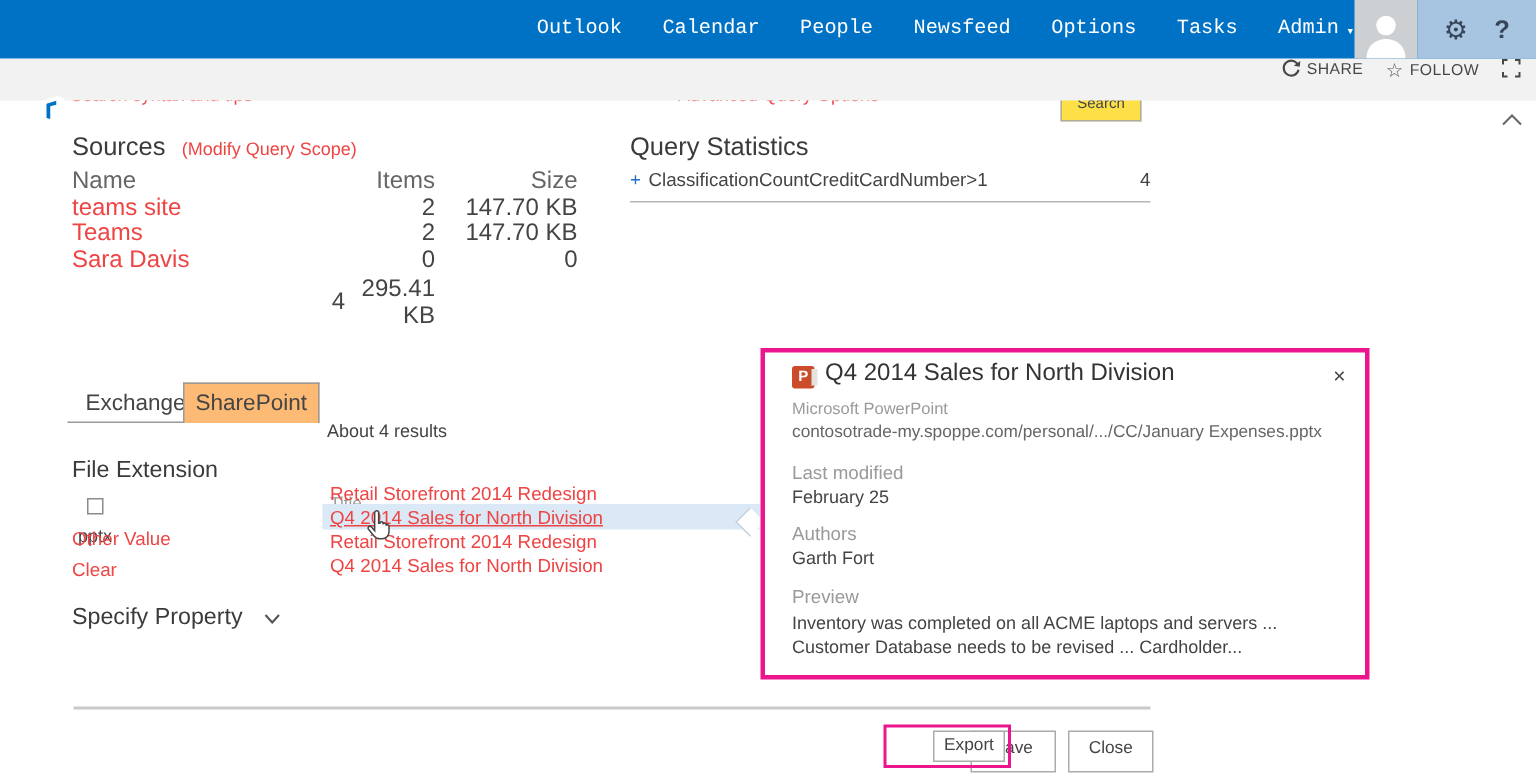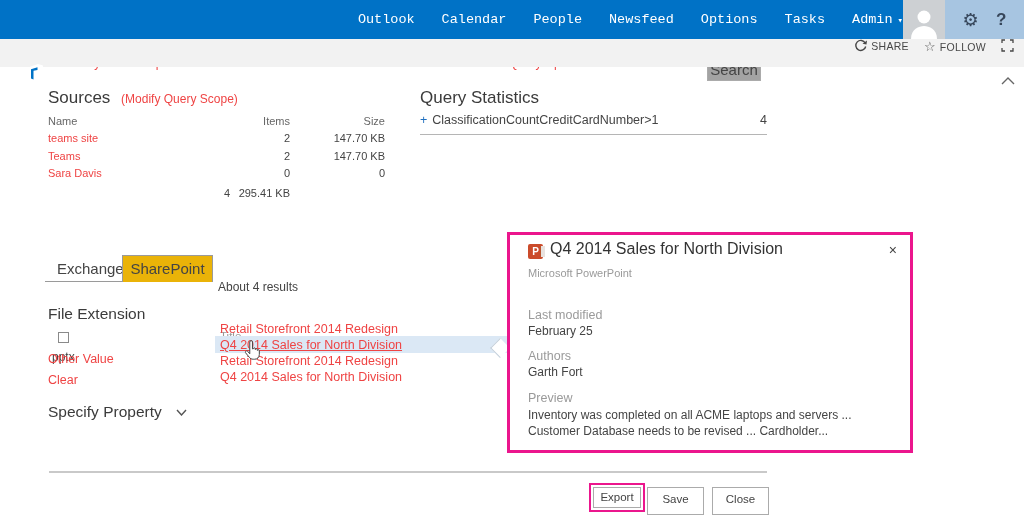--- a/index.html
+++ b/index.html
@@ -26,41 +26,41 @@
 
   
   .lnk { color:#ef4444; cursor:pointer; text-decoration:none; }
   .h1 { font-size:17px; color:#3b3b3b; font-weight:400; }
   .abs { position:absolute; }
 
   
   .cutlink { position:absolute; z-index:1; font-size:12px; }
 
   .search-btn { position:absolute; left:707px; top:59px; width:54px; height:22px; z-index:1;
-    background:#a3a3a3; border:1px solid #ababab; font-size:15px; color:#444; text-align:center; line-height:20px; cursor:pointer; }
-
-  
-  .src-table { position:absolute; left:48px; top:112px; width:337px; font-size:11px; }
+    background:#fde047; border:1px solid #ababab; font-size:10px; color:#444; text-align:center; line-height:20px; cursor:pointer; }
+
+  
+  .src-table { position:absolute; left:48px; top:112px; width:337px; font-size:16px; }
   .src-row { display:grid; grid-template-columns:182px 60px 95px; height:17.5px; align-items:center; }
   .src-row .c2 { text-align:right; }
   .src-row .c3 { text-align:right; }
   .src-head { color:#666; }
   .src-num { color:#444; }
   .total-label { text-align:right; padding-right:4px; color:#444; }
 
   
   .qs-row { position:absolute; left:420px; top:113px; width:347px; display:flex; font-size:12.5px; color:#444;
     border-bottom:1px solid #b5b5b5; padding-bottom:7px; }
   .qs-row .plus { color:#1f6fbf; margin-right:5px; }
   .qs-row .val { margin-left:auto; }
 
   
   .tab-inactive { position:absolute; left:57px; top:260px; font-size:15px; color:#444; cursor:pointer; }
   .tab-underline { position:absolute; left:45px; top:281px; width:77px; height:1px; background:#9a9a9a; }
-  .tab-active { position:absolute; left:122px; top:255px; width:91px; height:27px; background:#eab308;
+  .tab-active { position:absolute; left:122px; top:255px; width:91px; height:27px; background:#fdba74;
     border:1px solid #9a9a9a; border-bottom:none; font-size:15px; color:#444; text-align:center; line-height:26px; cursor:pointer; }
   .about { position:absolute; left:218px; top:280px; font-size:12px; color:#444; }
 
   
   .filter-h { position:absolute; left:48px; top:305px; font-size:15.5px; color:#3b3b3b; }
   .cb-row { position:absolute; left:52px; top:332px; display:flex; align-items:center; gap:7px; font-size:12px; color:#444; cursor:pointer;flex-direction:column; }
   .cb { width:11px; height:11px; border:1px solid #8a8a8a; background:#fff; }
   .specify { position:absolute; left:48px; top:403px; font-size:15.5px; color:#3b3b3b; display:flex; align-items:center; gap:14px; cursor:pointer; }
 
   
@@ -84,21 +84,21 @@
   .pp-url { position:absolute; left:18px; top:47px; font-size:11.5px; color:#666; }
   .pp-label { position:absolute; left:18px; font-size:12.5px; color:#9a9a9a; }
   .pp-value { position:absolute; left:18px; font-size:12px; color:#444; }
   .pp-preview-text { position:absolute; left:18px; top:172px; width:356px; font-size:12px; color:#444; line-height:16px; }
 
   
   .divider { position:absolute; left:49px; top:471px; width:718px; height:2px; background:#c9c9c9; }
   .btn { position:absolute; height:28px; border:1px solid #ababab; background:#fff; font-size:11.5px; color:#444;
     text-align:center; line-height:22px; cursor:pointer; }
   .export-wrap { position:absolute; left:589px; top:483px; border:2px solid #EB168D; padding:2px; z-index:2; }
-  .export-wrap .btn { position:relative; width:48px; height:21px; line-height:19px; }
+  .export-wrap .btn { position:relative; width:48px; height:21px; line-height:19px;margin-left:29px; }
   .btn-save { left:647px; top:487px; width:57px; }
   .btn-close { left:712px; top:487px; width:57px; }
 
   .collapse-caret { position:absolute; left:1001px; top:71px; z-index:1; }
   .cursor-hand { position:absolute; left:244px; top:340px; z-index:12; }
 </style>
 </head>
 <body>
 
 <div id="page">
@@ -237,20 +237,21 @@
       <path d="M5 1.8 C5 1 5.6 .5 6.2 .5 C6.9 .5 7.4 1 7.4 1.8 L7.4 8 L8.1 8 C8.1 7.4 8.7 7 9.2 7.1 C9.7 7.2 10 7.6 10 8.1 L10 8.6 C10.1 8.1 10.6 7.8 11.1 7.9 C11.6 8 11.9 8.4 11.9 8.9 L11.9 9.4 C12 9 12.5 8.7 12.9 8.8 C13.4 8.9 13.6 9.3 13.6 9.8 L13.6 13 C13.6 15.5 11.8 17.3 9.4 17.3 L8.2 17.3 C6.6 17.3 5.6 16.8 4.6 15.6 L1.3 11.6 C.9 11.1 1 10.4 1.5 10 C2 9.6 2.7 9.7 3.1 10.2 L5 12.4 Z" fill="#fff" stroke="#444" stroke-width="0.9"></path>
     </svg>
   </span>
 
   <div class="popup">
     <div class="popup-inner">
       <div class="ppt-ico">P</div>
       <div class="pp-title">Q4 2014 Sales for North Division</div>
       <div class="pp-close">×</div>
       <div class="pp-app">Microsoft PowerPoint</div>
+      <div class="pp-url">contosotrade-my.spoppe.com/personal/.../CC/January Expenses.pptx</div>
       <div class="pp-label" style="top:73px;">Last modified</div>
       <div class="pp-value" style="top:89px;">February 25</div>
       <div class="pp-label" style="top:114px;">Authors</div>
       <div class="pp-value" style="top:130px;">Garth Fort</div>
       <div class="pp-label" style="top:156px;">Preview</div>
       <div class="pp-preview-text">Inventory was completed on all ACME laptops and servers ... Customer Database needs to be revised ... Cardholder...</div>
     </div>
   </div>
 
   <div class="divider"></div>

